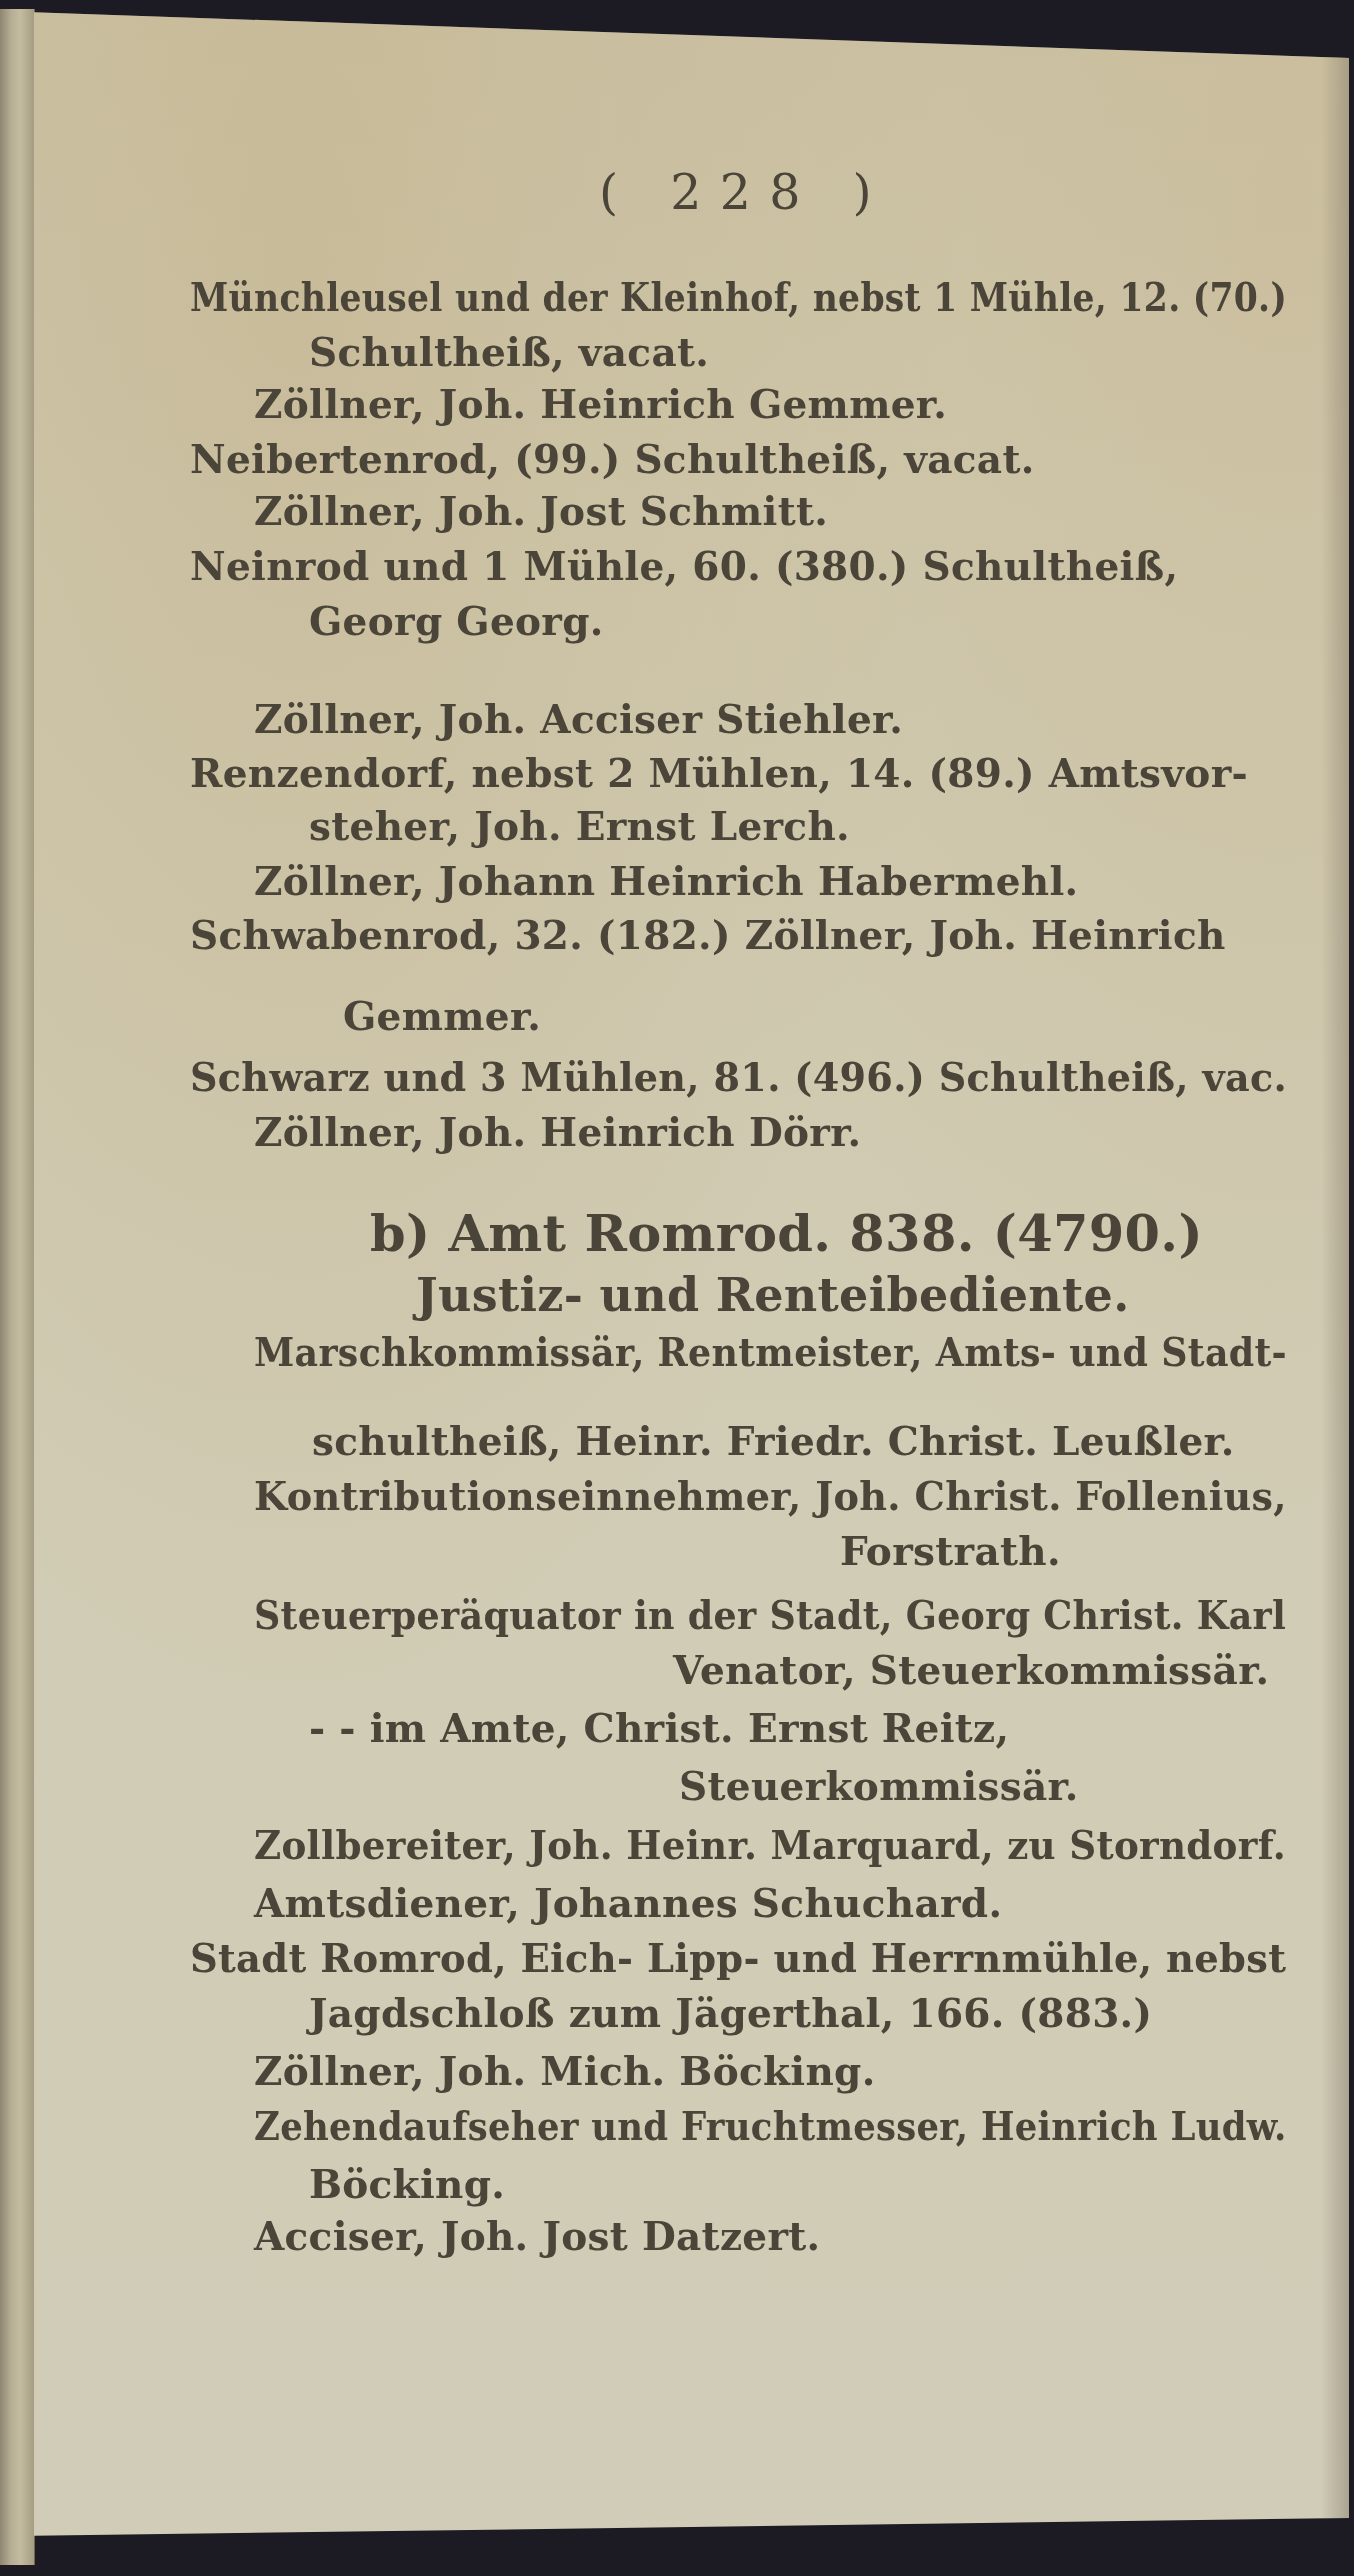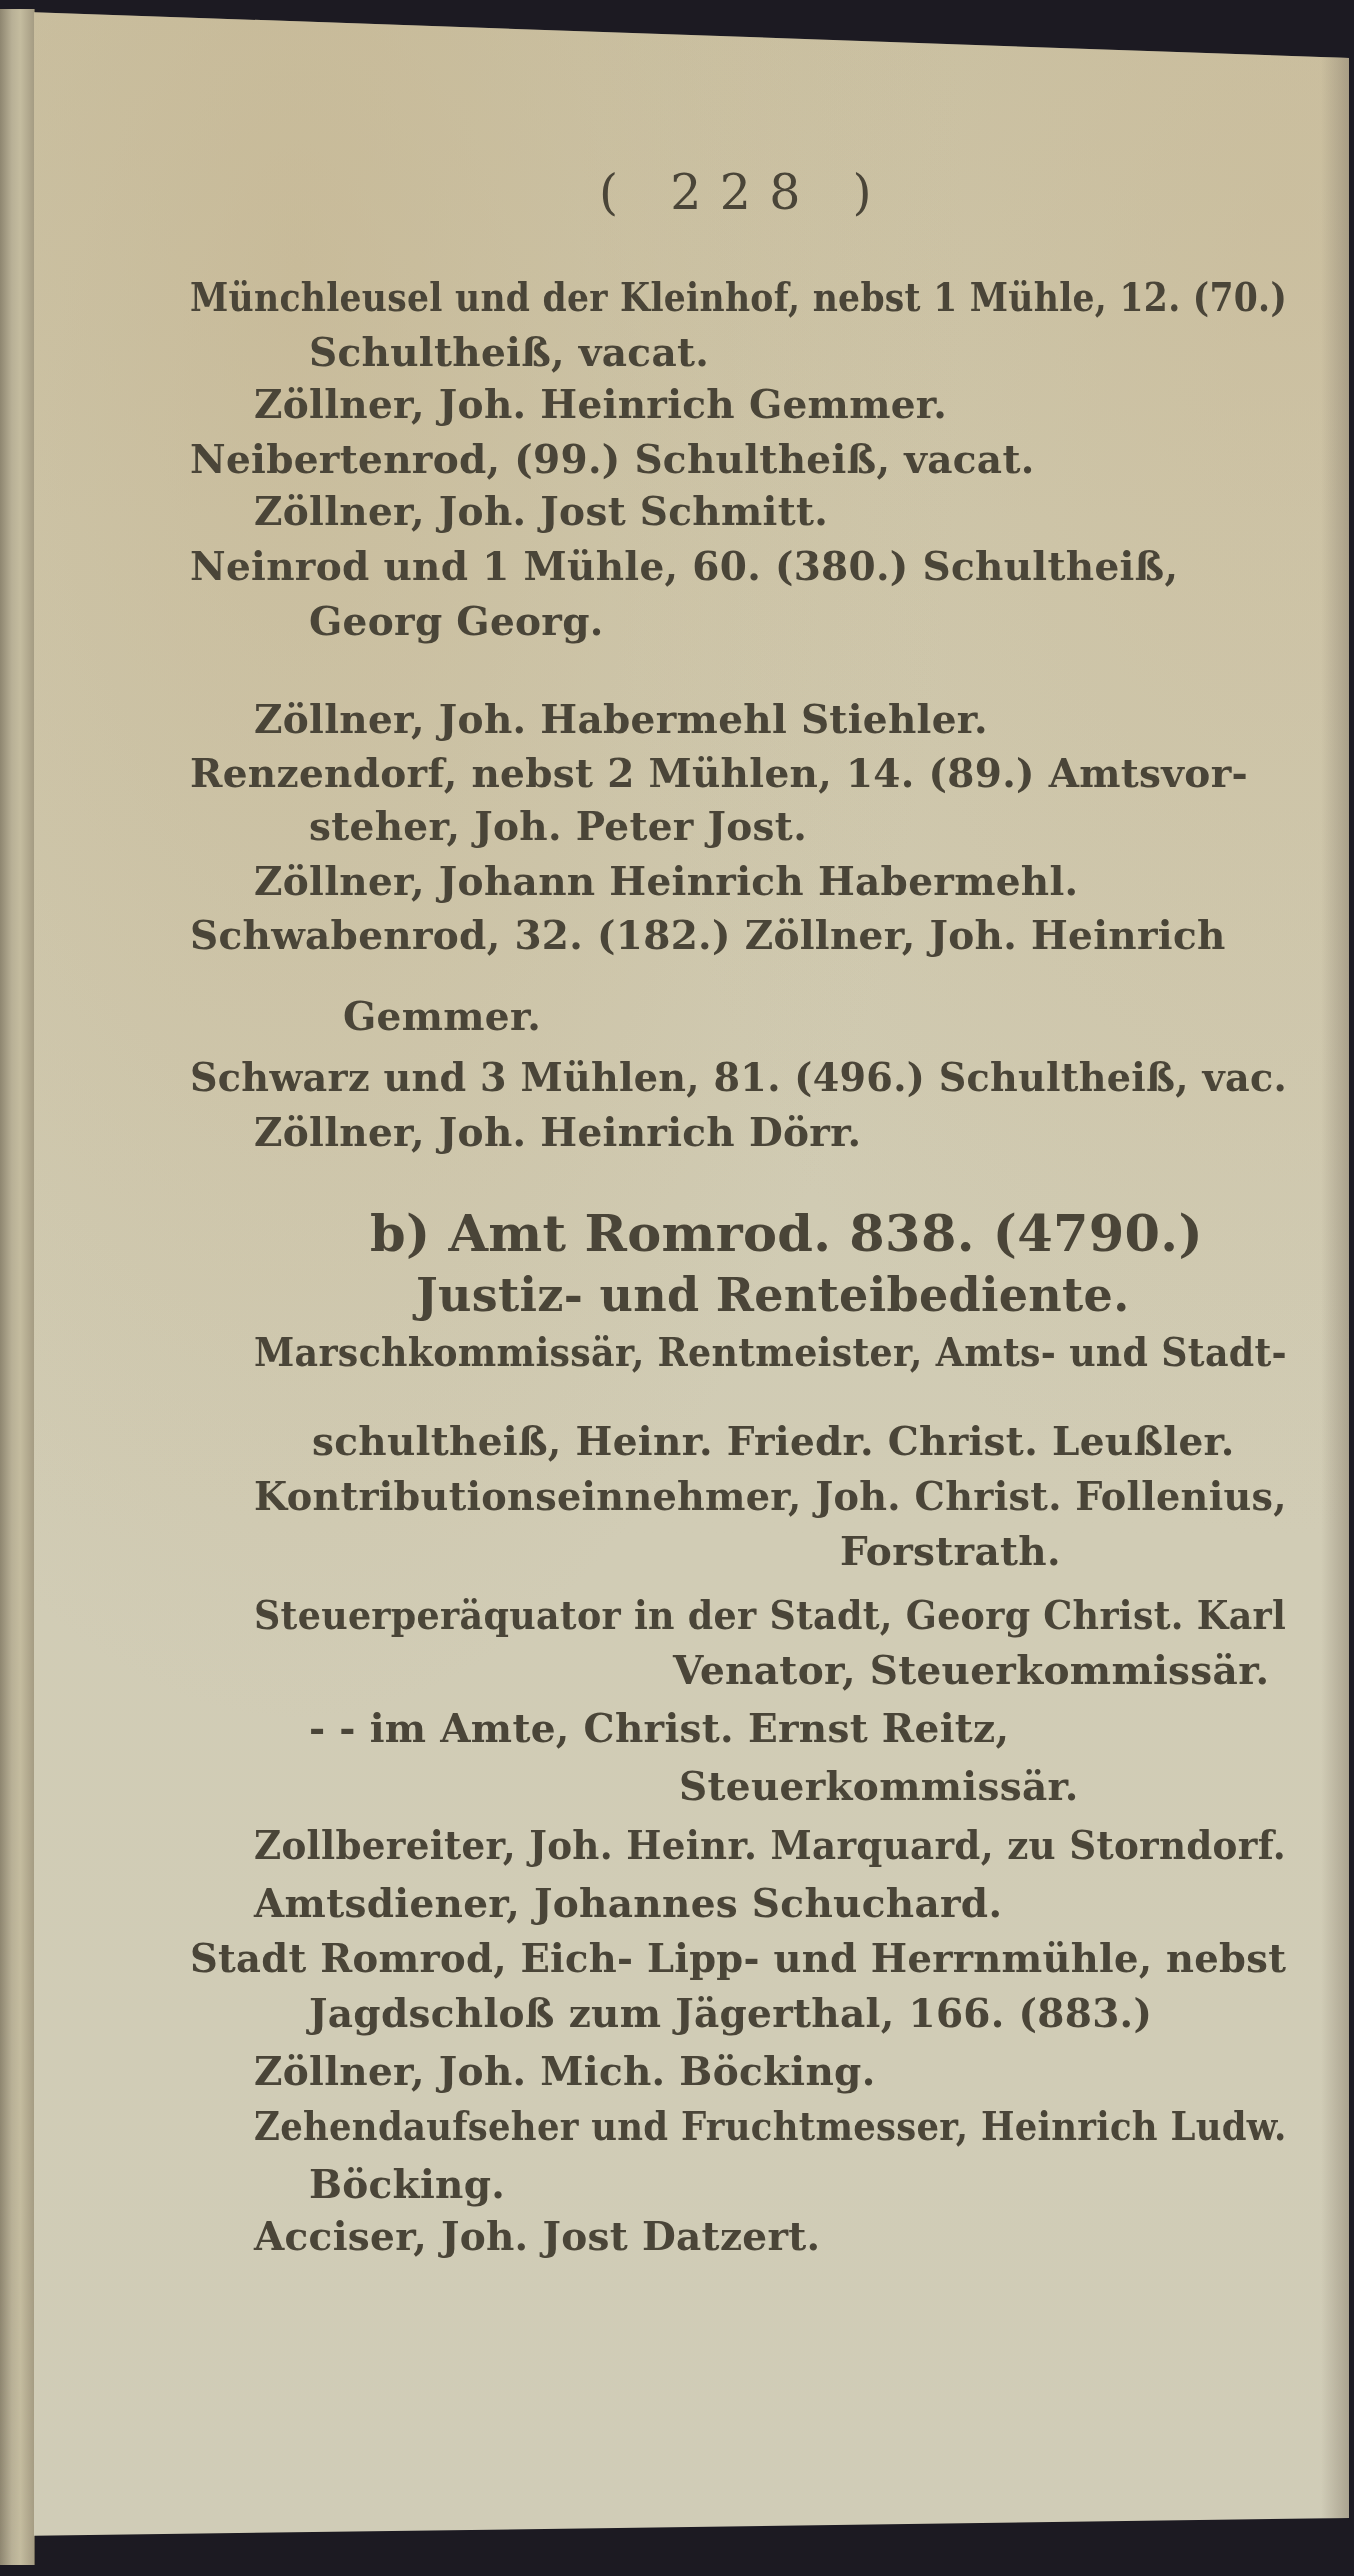--- a/index.html
+++ b/index.html
@@ -86,23 +86,23 @@
   <div class="page-number">( 228 )</div>
 
   <div>
     <div class="line" style="left: 190px; top: 278px; transform-origin: left top; transform: scaleX(0.887);">Münchleusel und der Kleinhof, nebst 1 Mühle, 12. (70.)</div>
     <div class="line" style="left:309px;top:333px;">Schultheiß, vacat.</div>
     <div class="line" style="left:254px;top:385px;">Zöllner, Joh. Heinrich Gemmer.</div>
     <div class="line" style="left:190px;top:440px;">Neibertenrod, (99.) Schultheiß, vacat.</div>
     <div class="line" style="left:254px;top:492px;">Zöllner, Joh. Jost Schmitt.</div>
     <div class="line" style="left:190px;top:547px;">Neinrod und 1 Mühle, 60. (380.) Schultheiß,</div>
     <div class="line" style="left:309px;top:602px;">Georg Georg.</div>
-    <div class="line" style="left:254px;top:700px;">Zöllner, Joh. Habermehl Stiehler.</div>
+    <div class="line" style="left:254px;top:700px;">Zöllner, Joh. Acciser Stiehler.</div>
     <div class="line" style="left:190px;top:754px;">Renzendorf, nebst 2 Mühlen, 14. (89.) Amtsvor-</div>
-    <div class="line" style="left:309px;top:807px;">steher, Joh. Peter Jost.</div>
+    <div class="line" style="left:309px;top:807px;">steher, Joh. Ernst Lerch.</div>
     <div class="line" style="left:254px;top:862px;">Zöllner, Johann Heinrich Habermehl.</div>
     <div class="line" style="left:190px;top:916px;">Schwabenrod, 32. (182.) Zöllner, Joh. Heinrich</div>
     <div class="line" style="left:309px;top:997px;margin-left:34px;">Gemmer.</div>
     <div class="line" style="left: 190px; top: 1058px; transform-origin: left top; transform: scaleX(0.978);">Schwarz und 3 Mühlen, 81. (496.) Schultheiß, vac.</div>
     <div class="line" style="left:254px;top:1113px;">Zöllner, Joh. Heinrich Dörr.</div>
   </div>
 
   <div class="line section-heading" style="left:342px;top:1208px;margin-left:28px;">b) Amt Romrod. 838. (4790.)</div>
   <div class="line subheading" style="left:416px;top:1272px;">Justiz- und Renteibediente.</div>
 

